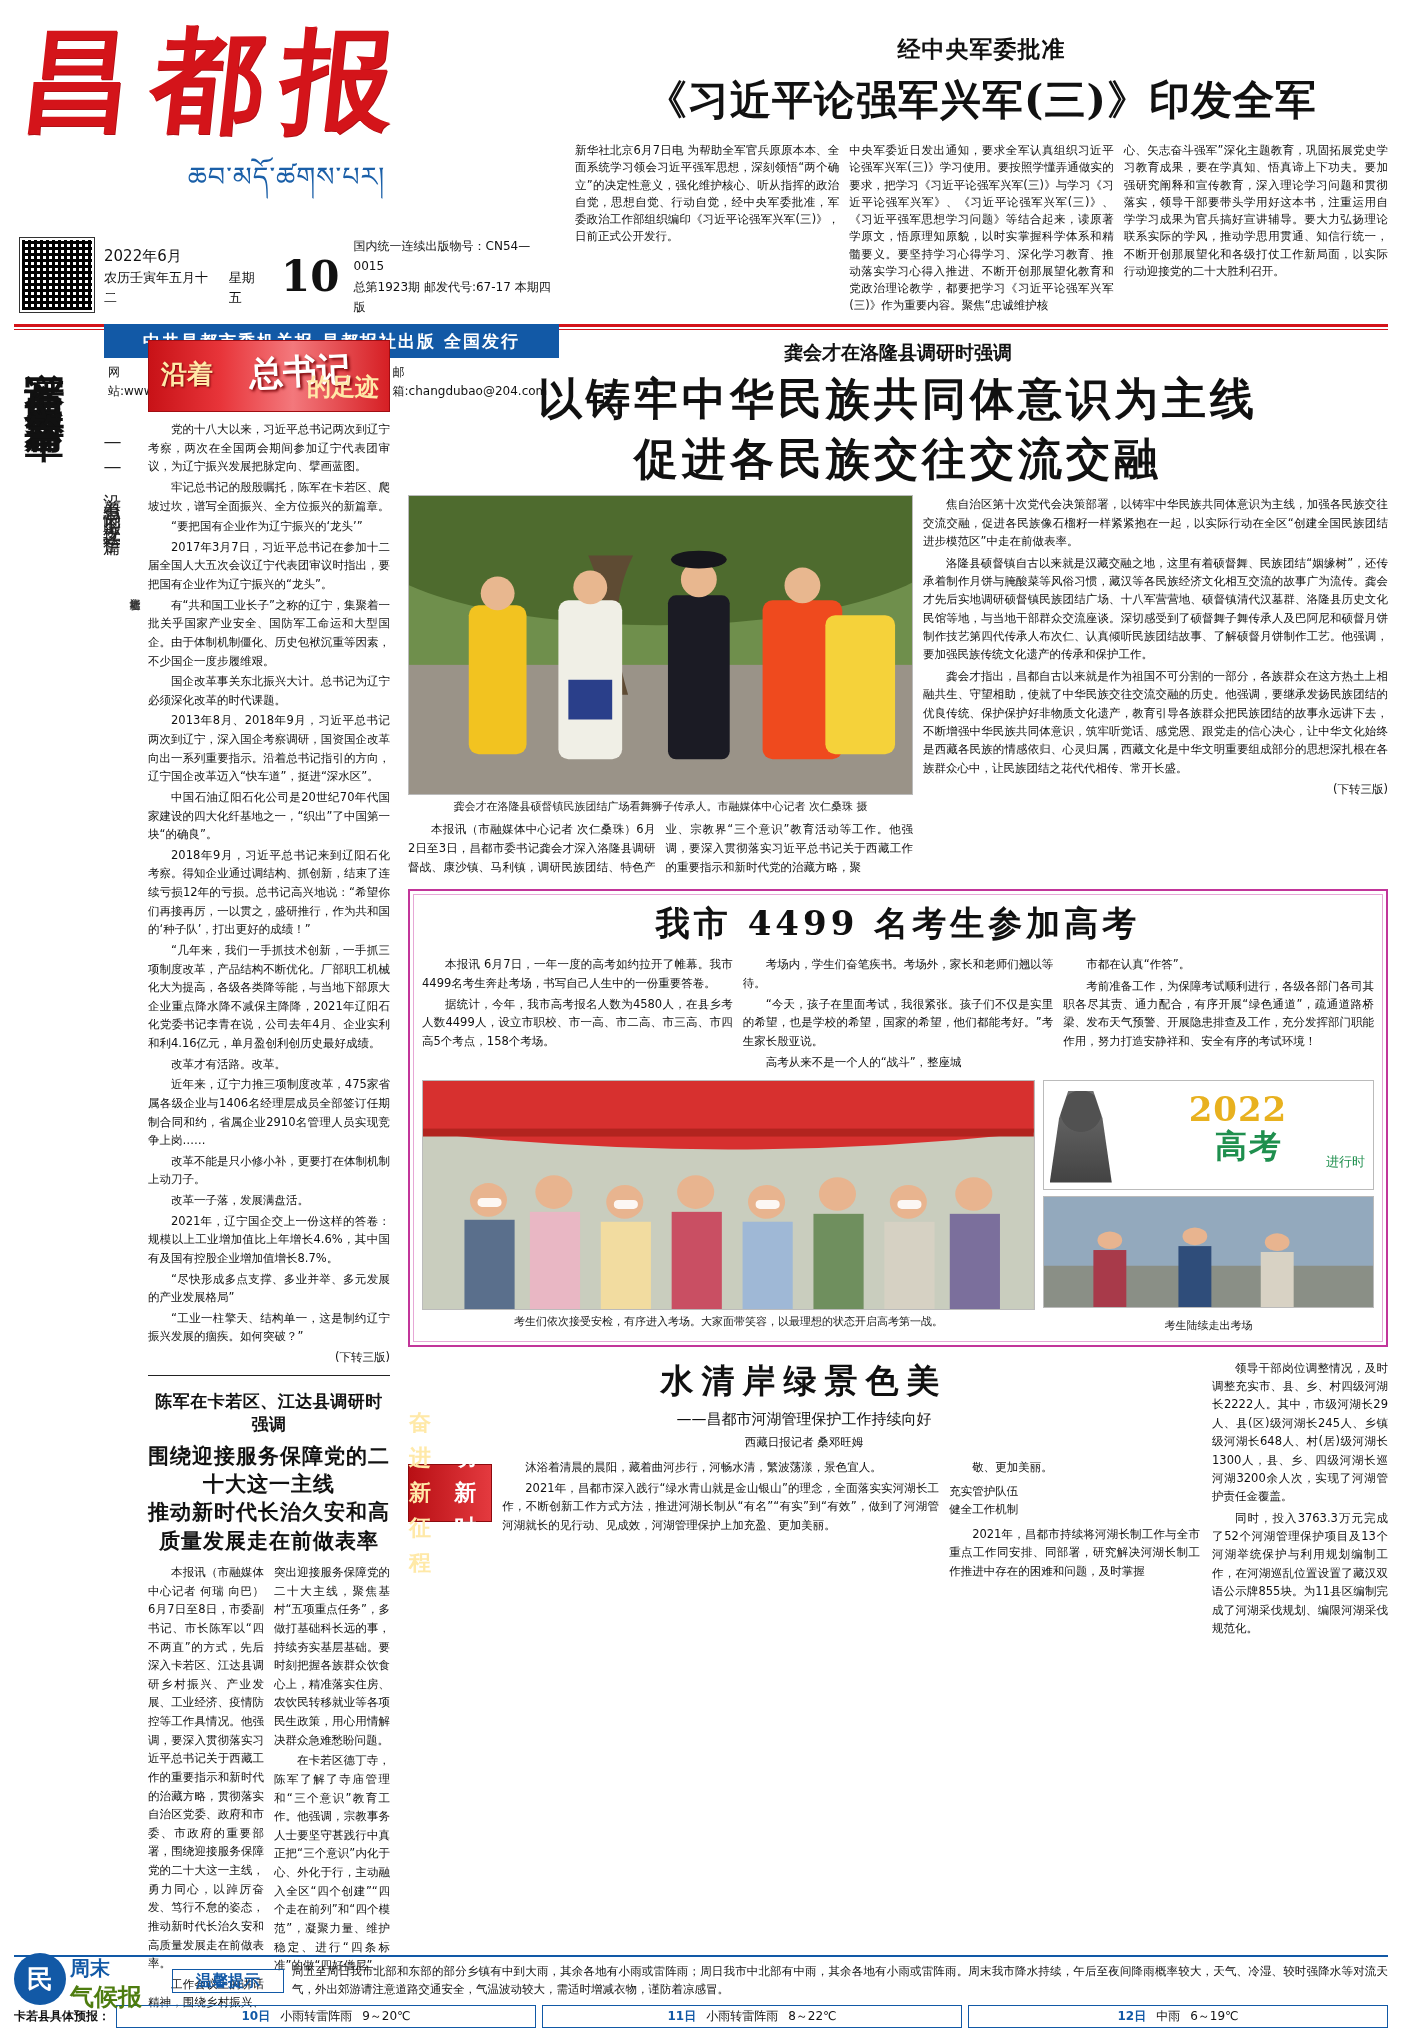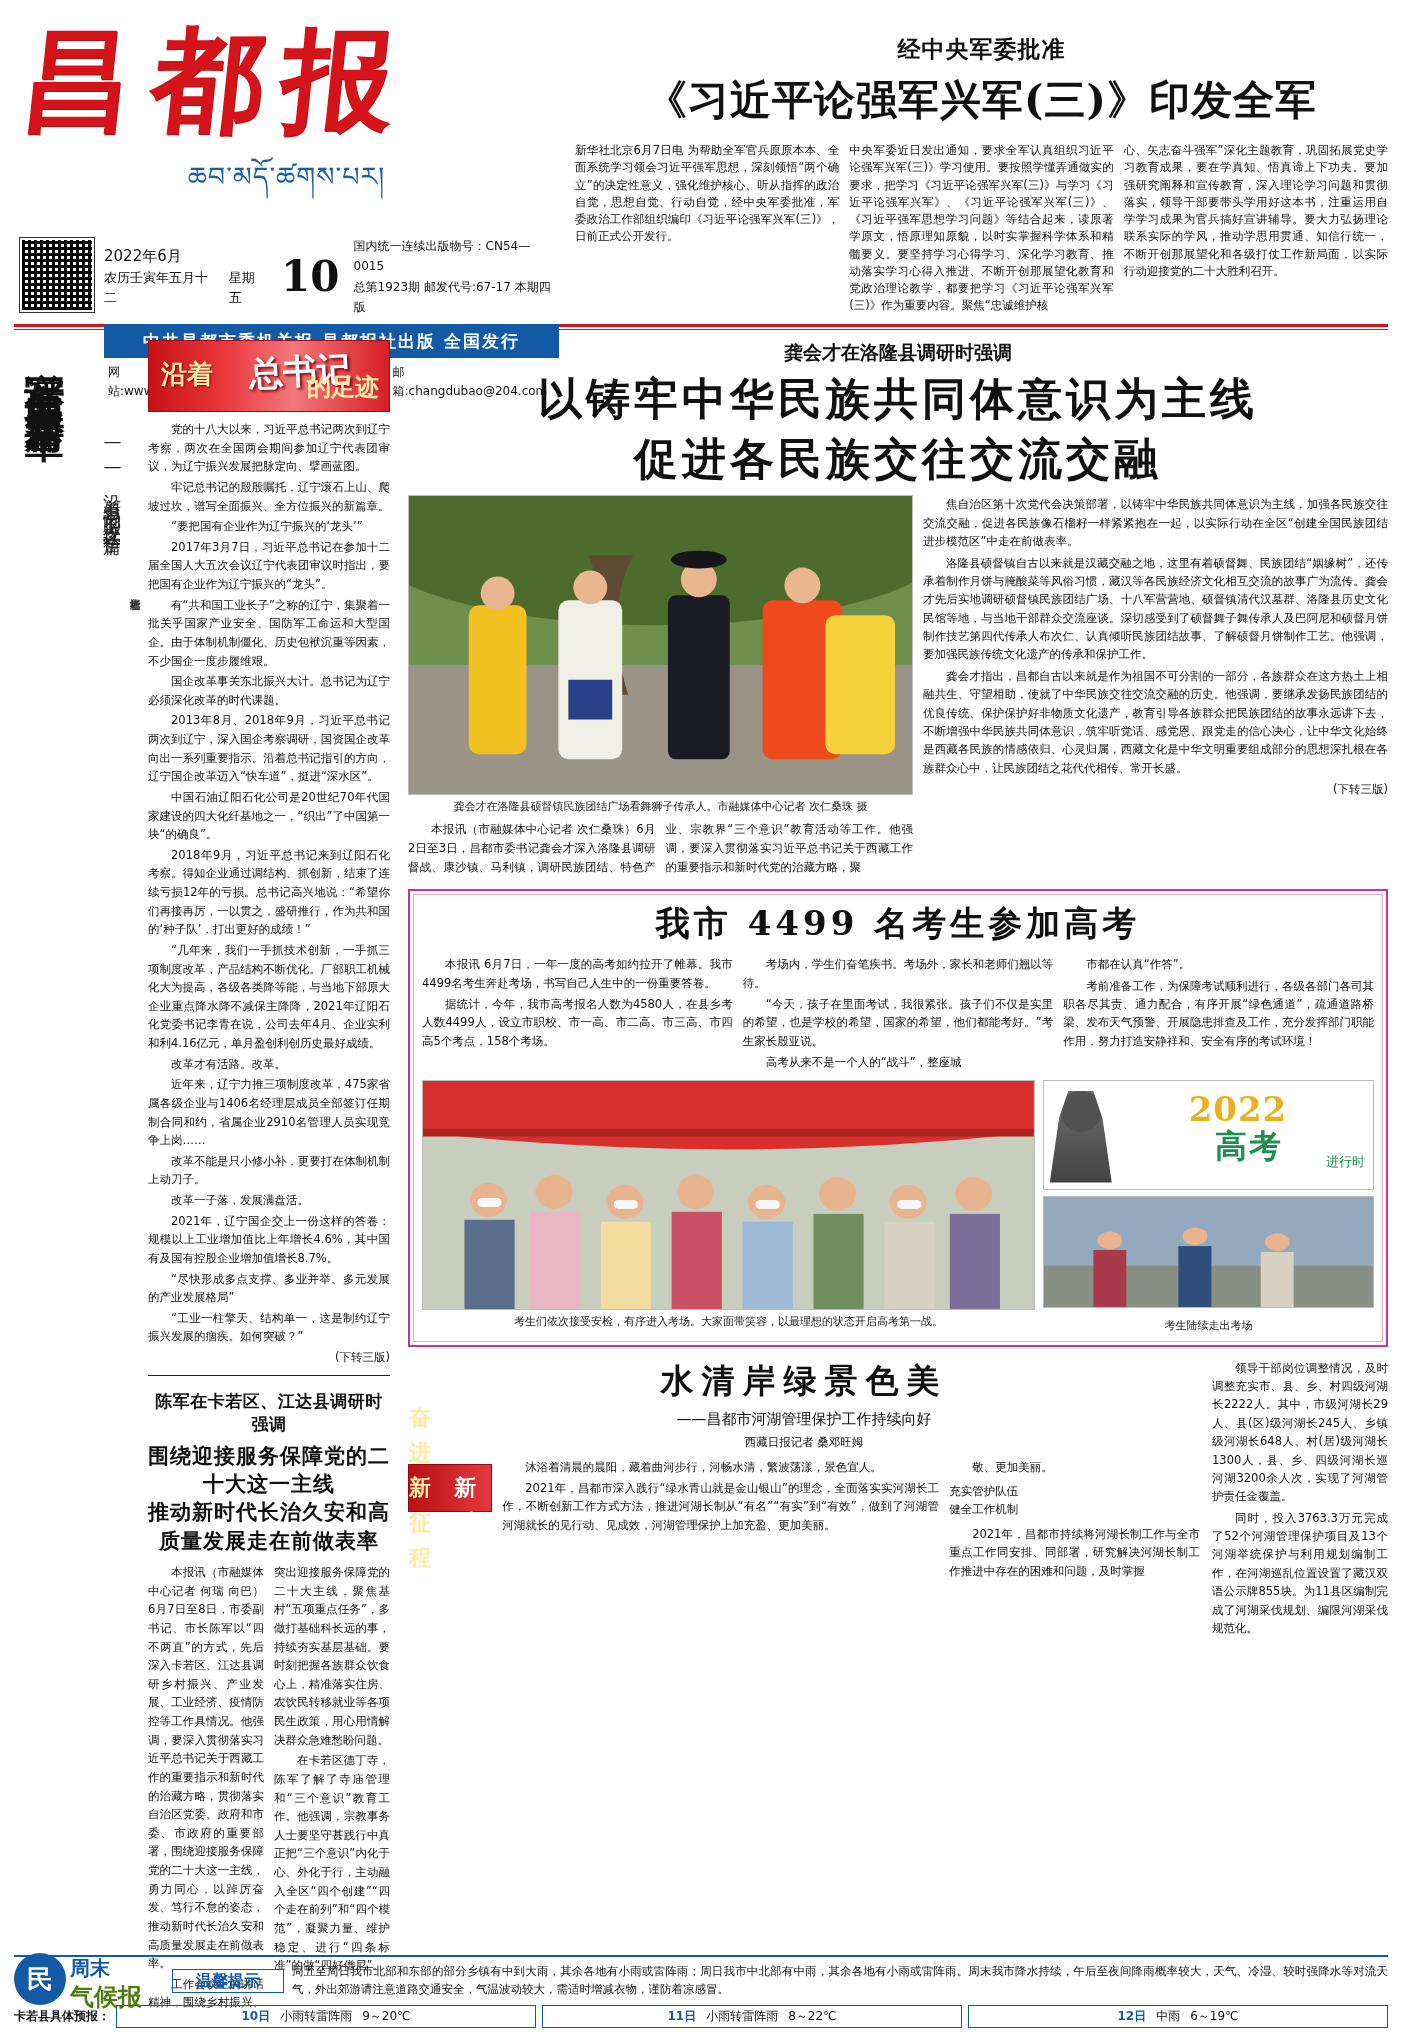--- a/index.html
+++ b/index.html
@@ -178,21 +178,21 @@
   .water { display: flex; gap: 12px; margin-top: 12px; }
   .water-main { flex: 1; }
   .w-title {
     text-align: center; font-size: 33px; font-weight: bold; letter-spacing: 8px;
     font-family: "DejaVu Serif", serif;
   }
   .w-sub { text-align: center; font-size: 15px; margin-top: 6px; }
   .w-by { text-align: center; font-size: 11.5px; margin-top: 6px; }
   .w-cols { display: flex; gap: 10px; margin-top: 8px; font-size: 11.5px; line-height: 1.6; text-align: justify; }
   .w-banner {
-    height: 48px; background: linear-gradient(90deg,#b80f14,#e43a3f); color: #ffe9a8;
+    height: 58px; background: linear-gradient(90deg,#b80f14,#e43a3f); color: #ffe9a8;
     display: flex; align-items: center; justify-content: center; gap: 8px;
     font-size: 22px; font-weight: bold; font-family: "DejaVu Serif", serif; margin-top: 6px;
     border: 1px solid #8d0a0e;
   }
   .w-banner span.b2 { color: #fff; }
   .w-right { width: 176px; font-size: 11.5px; line-height: 1.6; text-align: justify; }
 
   
   .footer { position: absolute; left: 14px; right: 14px; bottom: 8px; }
   .f-top { border-top: 2px solid #1259a6; }
@@ -282,21 +282,21 @@
 
     <div class="col-mid">
       <div class="ribbon">
         <div class="t1">沿着</div>
         <div class="t2">总书记</div>
         <div class="t3">的足迹</div>
       </div>
 
       <div class="body-text" style="margin-top:8px;">
         <p>党的十八大以来，习近平总书记两次到辽宁考察，两次在全国两会期间参加辽宁代表团审议，为辽宁振兴发展把脉定向、擘画蓝图。</p>
-        <p>牢记总书记的殷殷嘱托，辽宁滚石上山、爬坡过坎，谱写全面振兴、全方位振兴的新篇章。</p>
+        <p>牢记总书记的殷殷嘱托，陈军在卡若区、爬坡过坎，谱写全面振兴、全方位振兴的新篇章。</p>
         <p>“要把国有企业作为辽宁振兴的‘龙头’”</p>
         <p>2017年3月7日，习近平总书记在参加十二届全国人大五次会议辽宁代表团审议时指出，要把国有企业作为辽宁振兴的“龙头”。</p>
         <p>有“共和国工业长子”之称的辽宁，集聚着一批关乎国家产业安全、国防军工命运和大型国企。由于体制机制僵化、历史包袱沉重等因素，不少国企一度步履维艰。</p>
         <p>国企改革事关东北振兴大计。总书记为辽宁必须深化改革的时代课题。</p>
         <p>2013年8月、2018年9月，习近平总书记两次到辽宁，深入国企考察调研，国资国企改革向出一系列重要指示。沿着总书记指引的方向，辽宁国企改革迈入“快车道”，挺进“深水区”。</p>
         <p>中国石油辽阳石化公司是20世纪70年代国家建设的四大化纤基地之一，“织出”了中国第一块“的确良”。</p>
         <p>2018年9月，习近平总书记来到辽阳石化考察。得知企业通过调结构、抓创新，结束了连续亏损12年的亏损。总书记高兴地说：“希望你们再接再厉，一以贯之，盛研推行，作为共和国的‘种子队’，打出更好的成绩！”</p>
         <p>“几年来，我们一手抓技术创新，一手抓三项制度改革，产品结构不断优化。厂部职工机械化大为提高，各级各类降等能，与当地下部原大企业重点降水降不减保主降降，2021年辽阳石化党委书记李青在说，公司去年4月、企业实利和利4.16亿元，单月盈创利创历史最好成绩。</p>
         <p>改革才有活路。改革。</p>
         <p>近年来，辽宁力推三项制度改革，475家省属各级企业与1406名经理层成员全部签订任期制合同和约，省属企业2910名管理人员实现竞争上岗……</p>

